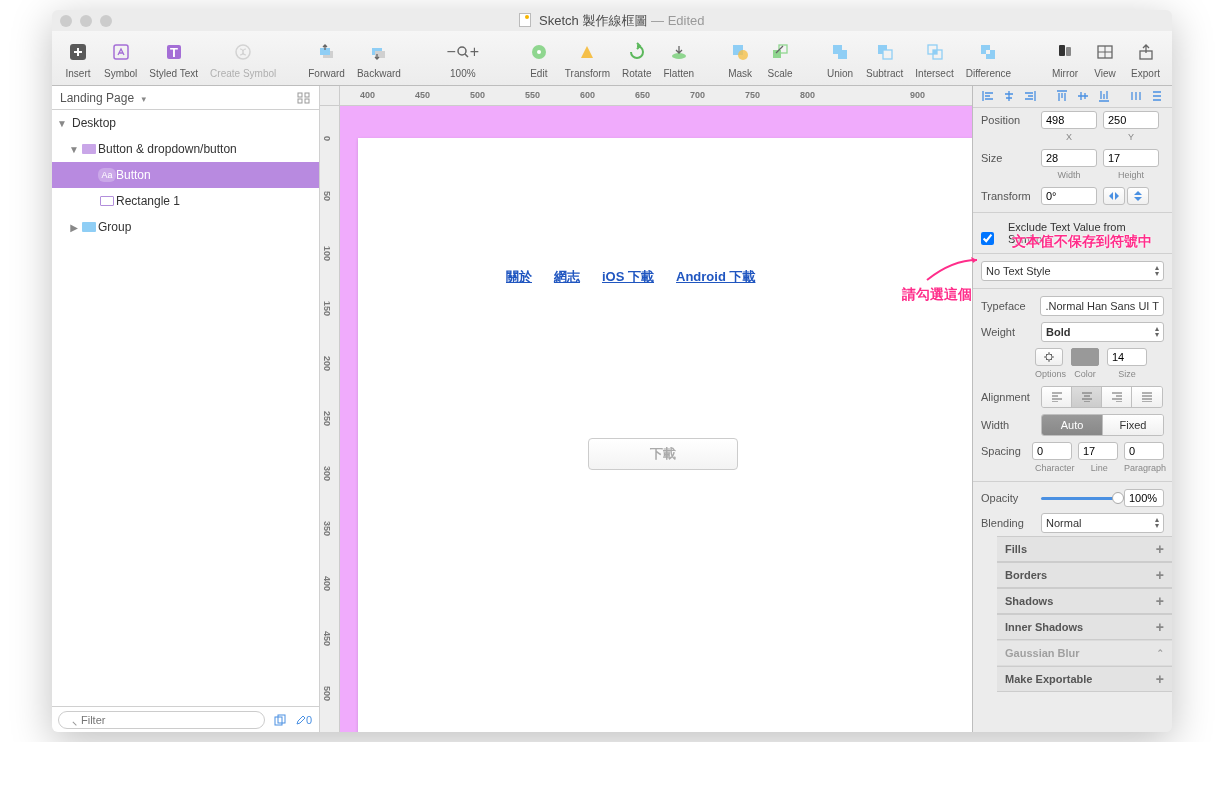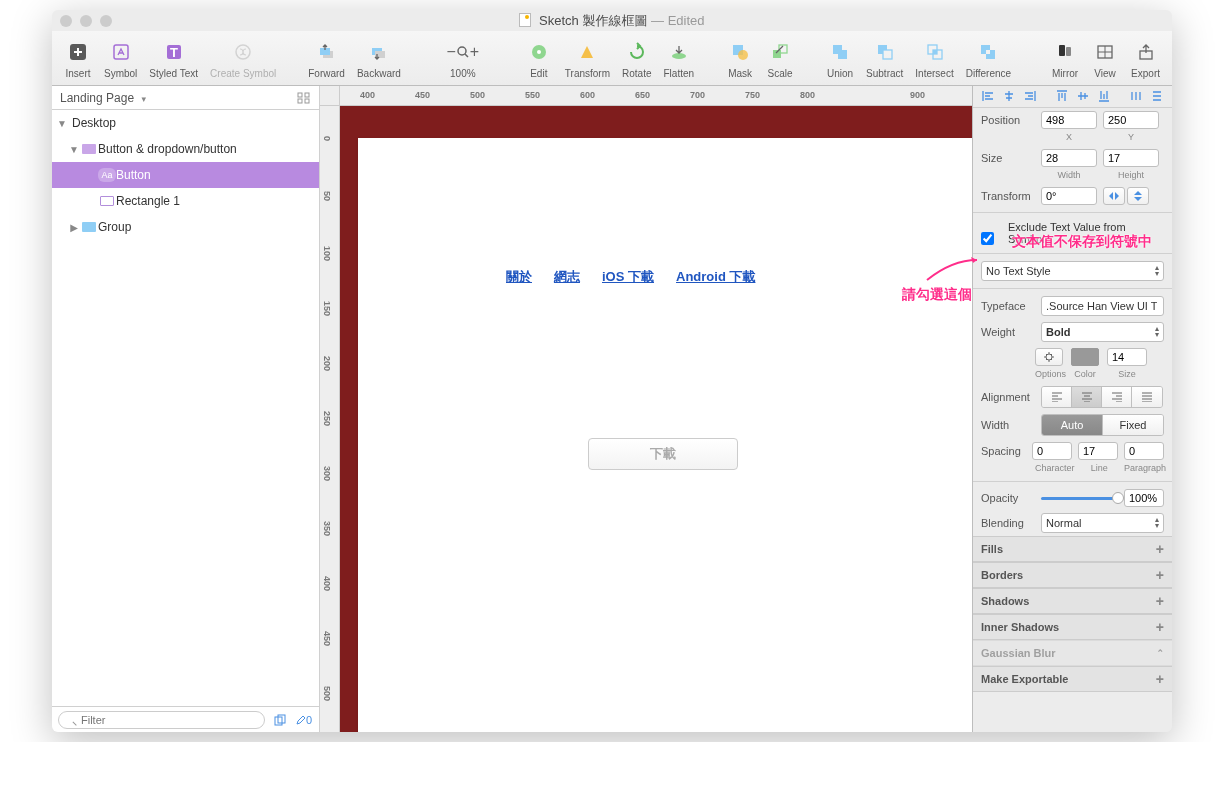--- a/index.html
+++ b/index.html
@@ -44,21 +44,21 @@
 .filter-wrap { position: relative; flex:1; display:flex; }
 .filter-wrap::before { content:""; position:absolute; left:7px; top:4px; width:9px; height:9px; border:1.3px solid #999; border-radius:50%; }
 .filter-wrap::after { content:""; position:absolute; left:14px; top:12px; width:5px; height:1.3px; background:#999; transform:rotate(45deg); }
 .sb-btn { width: 18px; height: 18px; display: flex; align-items: center; justify-content: center; font-size: 11px; color: #4a90e2; }
 
 .canvas-area { flex: 1; background: #f9f9f9; position: relative; display: flex; flex-direction: column; font-weight: bold; }
 .ruler-h { height: 20px; background: #eee; border-bottom: 1px solid #ccc; position: relative; overflow:hidden; margin-left:20px; }
 .ruler-v { width: 20px; background: #eee; border-right: 1px solid #ccc; position: absolute; top:20px; bottom:0; left:0; overflow:hidden; }
 .ruler-corner { position:absolute; top:0; left:0; width:20px; height:20px; background:#eee; border-right:1px solid #ccc; border-bottom:1px solid #ccc; z-index:2; }
 .rtick { position: absolute; font-size: 9px; color: #777; }
-.canvas-inner { position: absolute; left: 20px; top: 20px; right: 0; bottom: 0; background: #7f1d1d; overflow:hidden; }
+.canvas-inner { position: absolute; left: 20px; top: 20px; right: 0; bottom: 0; background: #f0abfc; overflow:hidden; }
 .artboard { position: absolute; left: 18px; top: 32px; width: 620px; height: 700px; background: #fff; box-shadow: 0 1px 3px rgba(0,0,0,0.15); }
 .links { position: absolute; top: 130px; left: 148px; display: flex; gap: 22px; font-size: 13px; }
 .links a { color: #2056c0; text-decoration: underline; }
 .btn-el { position: absolute; top: 300px; left: 230px; width: 150px; height: 32px; border: 1px solid #ccc; border-radius: 4px; background: linear-gradient(#fff,#f3f3f3); display:flex; align-items:center; justify-content:center; font-size:13px; color:#aaa; }
 
 .inspector { width: 200px; background: #ececec; border-left: 1px solid #bdbdbd; overflow-y: auto; font-size: 11px; color: #333; }
 .insp-row { padding: 3px 8px; display: flex; align-items: center; gap: 6px; }
 .insp-align { height: 22px; border-bottom: 1px solid #d0d0d0; display:flex; justify-content:space-between; padding: 2px 6px; }
 .insp-align .ai { width: 18px; height: 16px; display:flex; align-items:center; justify-content:center; }
 .insp-label { width: 54px; color: #555; font-size: 11px; }
@@ -80,21 +80,21 @@
 .seg-btn.active { background: linear-gradient(#ddd,#ccc); }
 .seg2 { display:flex; border:1px solid #bfbfbf; border-radius:3px; overflow:hidden; flex:1; }
 .seg2-btn { flex:1; height:20px; display:flex; align-items:center; justify-content:center; background:linear-gradient(#fff,#f0f0f0); font-size:11px; }
 .seg2-btn.active { background: linear-gradient(#999,#888); color:#fff; }
 .seg2-btn:first-child { border-right:1px solid #bfbfbf; }
 .swatch { width: 28px; height: 18px; border: 1px solid #999; border-radius: 2px; background: #999; }
 .gear-btn { width: 28px; height: 18px; border: 1px solid #bfbfbf; border-radius: 3px; background:linear-gradient(#fff,#f0f0f0); display:flex; align-items:center; justify-content:center; }
 .slider { flex: 1; display: flex; align-items: center; }
 .slider-track { flex:1; height: 3px; background: linear-gradient(to right, #4a90e2 100%, #ccc 0); border-radius: 2px; position:relative; }
 .slider-thumb { position:absolute; right:-6px; top:-5px; width:12px; height:12px; background:#fff; border:1px solid #aaa; border-radius:50%; }
-.section-head { height: 26px; background: #e3e3e3; border-top: 1px solid #ccc; border-bottom: 1px solid #ccc; display: flex; align-items: center; justify-content: space-between; padding: 0 8px; font-size: 11px; font-weight: 600; color: #555; }
+.section-head { height: 26px; background: #e3e3e3; border-top: 1px solid #ccc; border-bottom: 1px solid #ccc; display: flex; align-items: center; justify-content: space-between; padding: 0 8px; font-size: 11px; font-weight: 600; color: #555; margin-left: 24px; }
 .plus { color: #888; font-size: 14px; }
 
 .annotation { position: absolute; color: #ff2d8a; font-size: 14px; font-weight: 700; pointer-events: none; text-shadow: 0 0 2px #fff, 0 0 2px #fff; }
 .anno1 { top: 223px; right: 20px; text-align: center; }
 .anno2 { top: 276px; right: 200px; padding-left: 11px; }
 .arrow { position: absolute; pointer-events:none; }
 </style>
 </head>
 <body>
 
@@ -506,21 +506,21 @@
           <div class="dropdown">
             <span>No Text Style</span>
             <span class="dd-arrows">▴<br>▾</span>
           </div>
         </div>
       <div class="insp-sep"></div>
 
       <div class="insp-row">
           <span class="insp-label">Typeface</span>
           <div class="dropdown">
-            <span style="overflow:hidden;white-space:nowrap">.Source Han View UI T</span>
+            <span style="overflow:hidden;white-space:nowrap">.Normal Han Sans UI T</span>
           </div>
         </div>
       <div class="insp-row">
           <span class="insp-label">Weight</span>
           <div class="dropdown">
             <b><span>Bold</span></b>
             <span class="dd-arrows">▴<br>▾</span>
           </div>
         </div>
 

